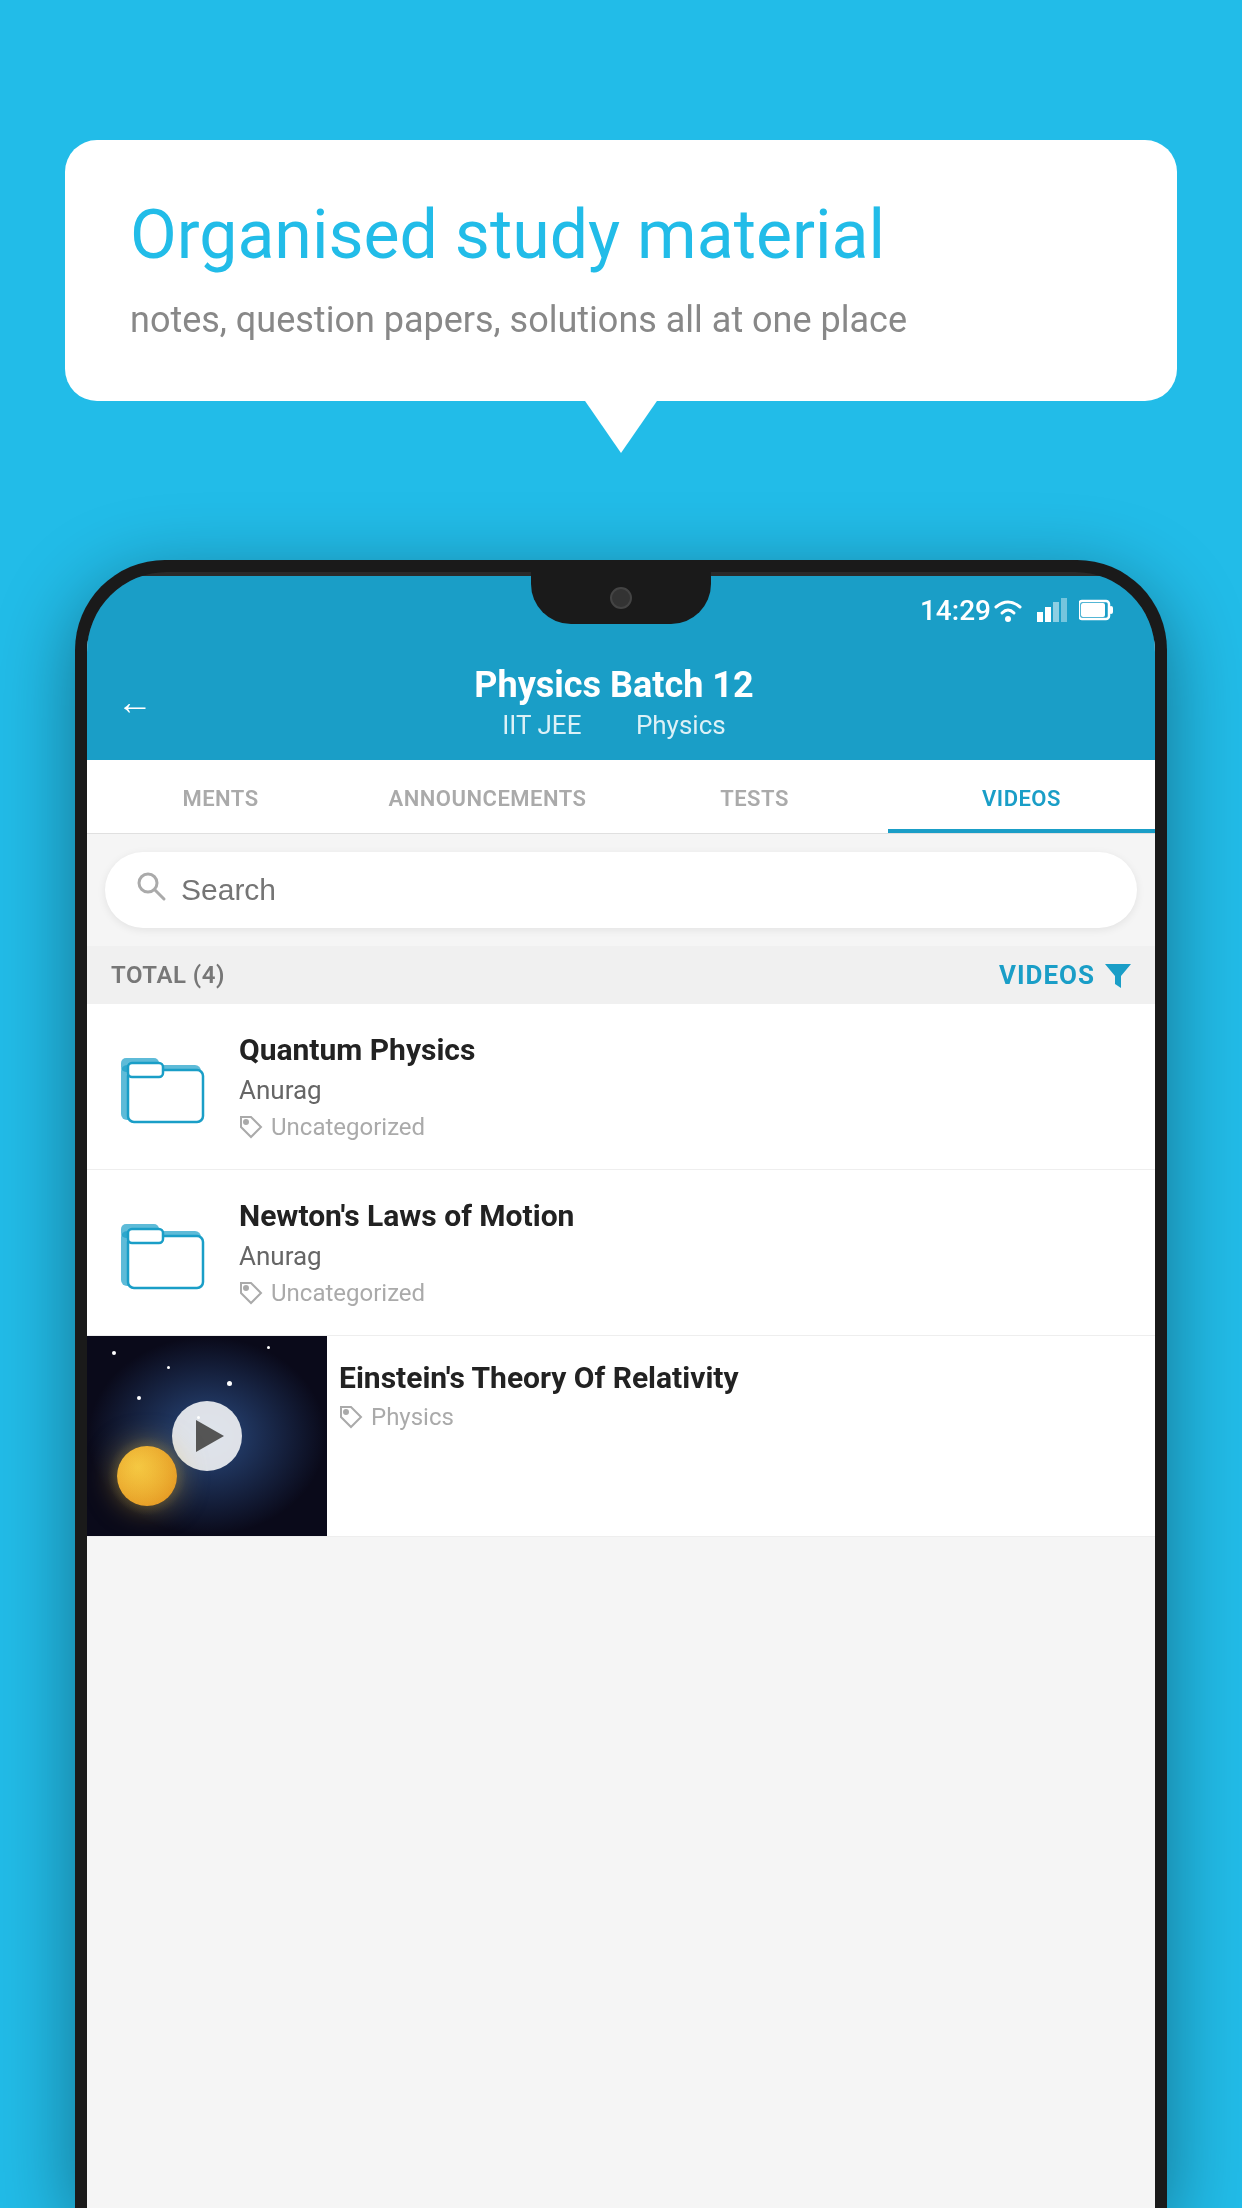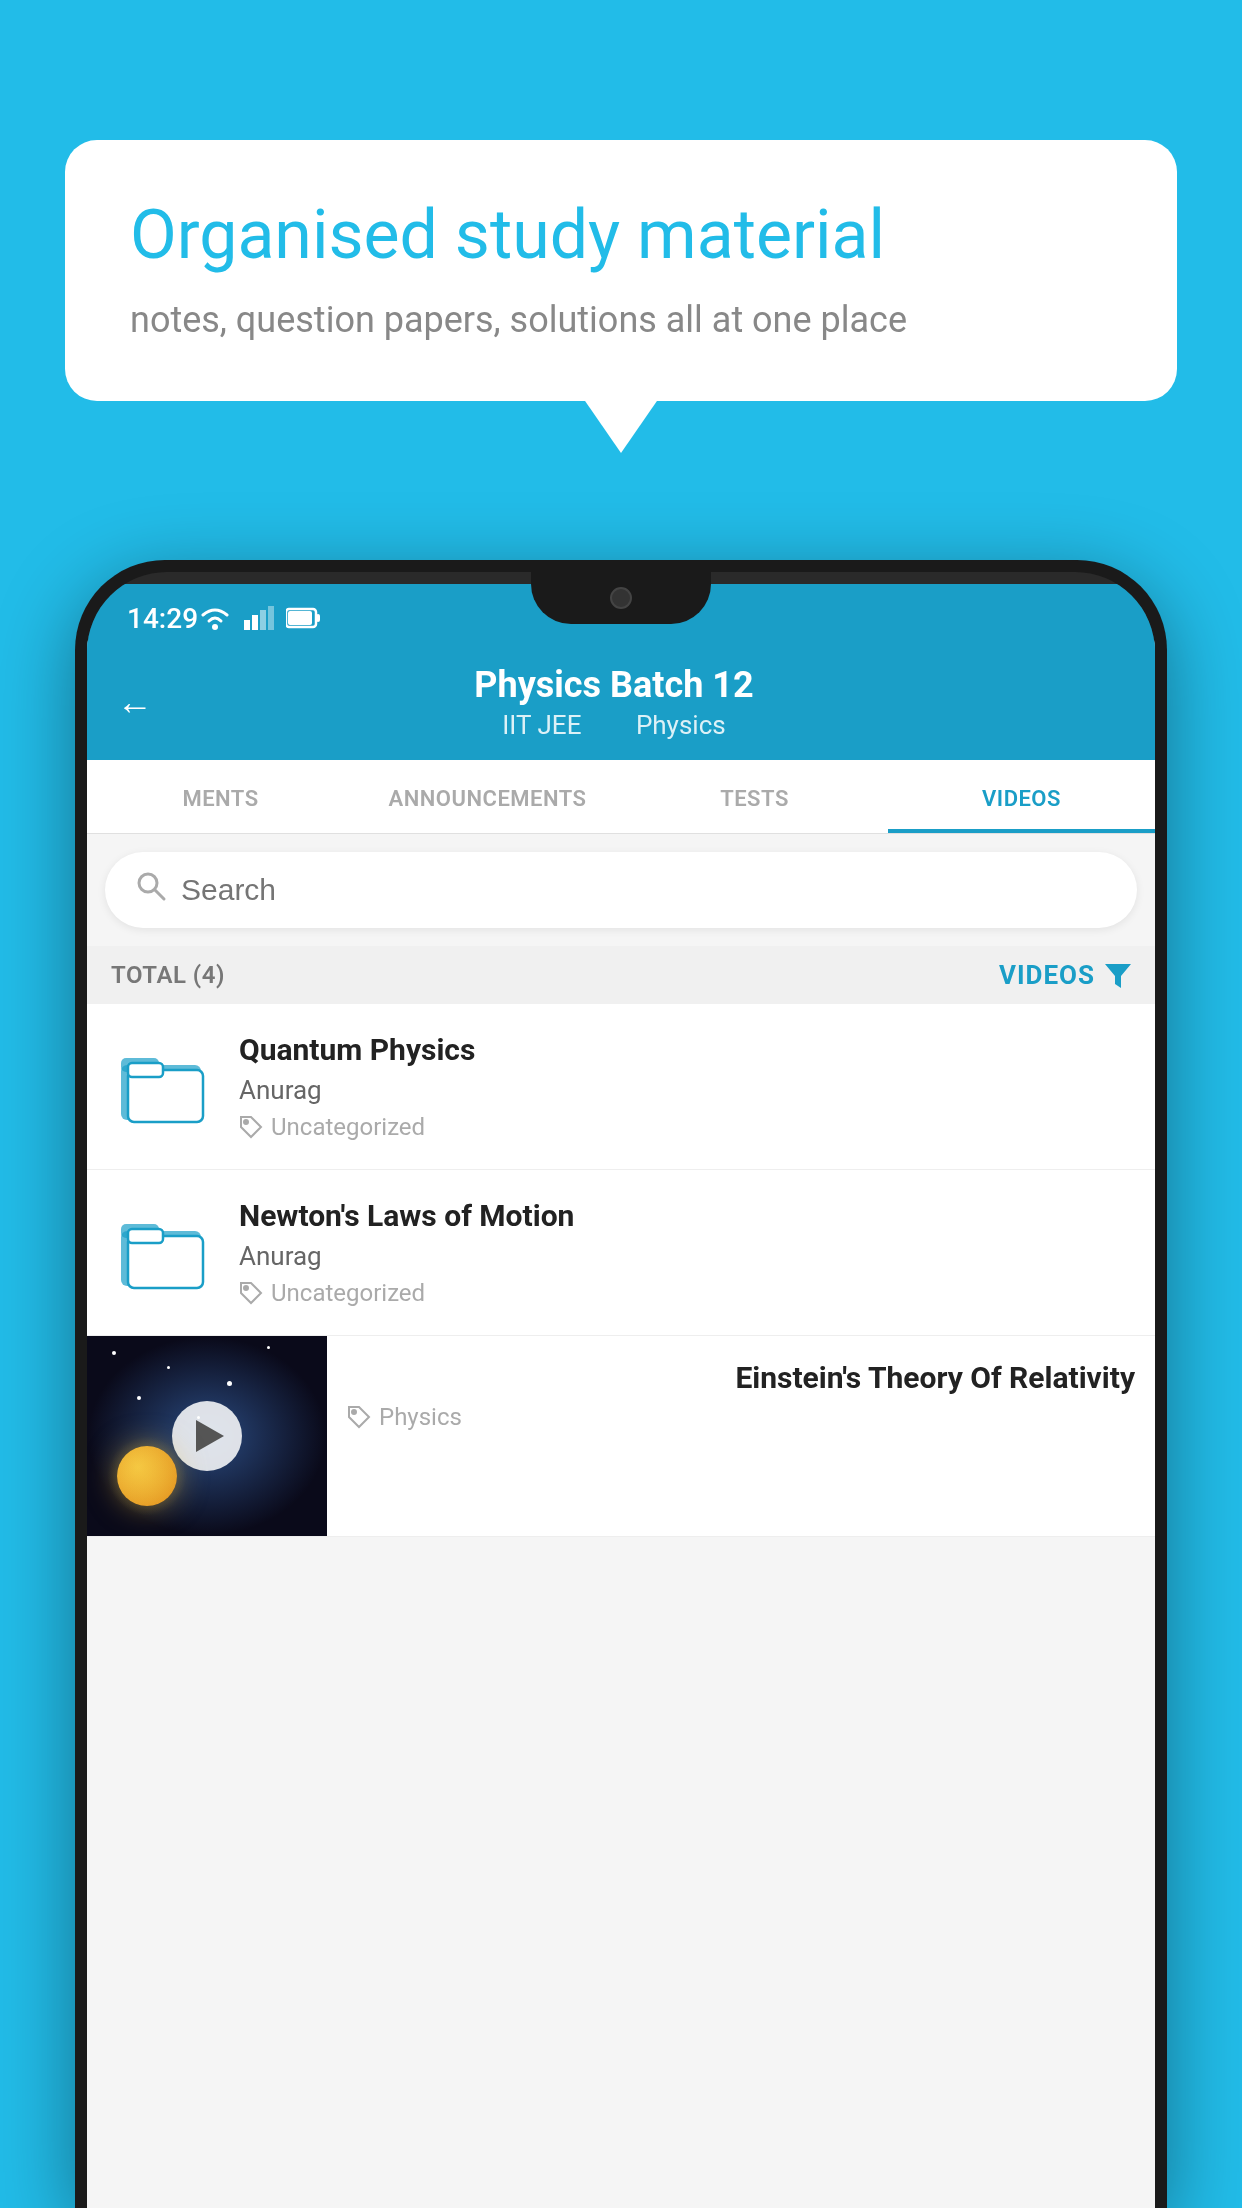--- a/index.html
+++ b/index.html
@@ -102,28 +102,28 @@
       width: 22px;
       height: 22px;
       background: #333;
       border-radius: 50%;
       border: 2px solid #444;
     }
 
     
     .status-bar {
       position: absolute;
-      top: 12px;
+      top: 4px;
       left: 0;
       right: 0;
       height: 68px;
       background: #1a9ec7;
       display: flex;
       align-items: center;
-      justify-content: flex-start;
+      justify-content: flex-end;
       padding: 0 40px;
       z-index: 9;
     }
 
     .status-time {
       color: white;
       font-size: 28px;
       font-weight: 500;
     }
 
@@ -371,22 +371,21 @@
     }
 
     .planet {
       position: absolute;
       border-radius: 50%;
       background: radial-gradient(circle at 35% 35%, #f5c842, #e08b1a);
     }
 
     .thumb-info {
       flex: 1;
-      padding: 24px 20px;
-      text-align: right;
+      padding: 24px 12px;
     }
   </style>
 </head>
 <body>
 
 <div style="position:absolute;top:0;left:0;width:100%;height:100%;background:#22bce8;"></div>
 
 <div class="speech-bubble-container">
   <div class="speech-bubble">
     <div class="bubble-title">Organised study material</div>

